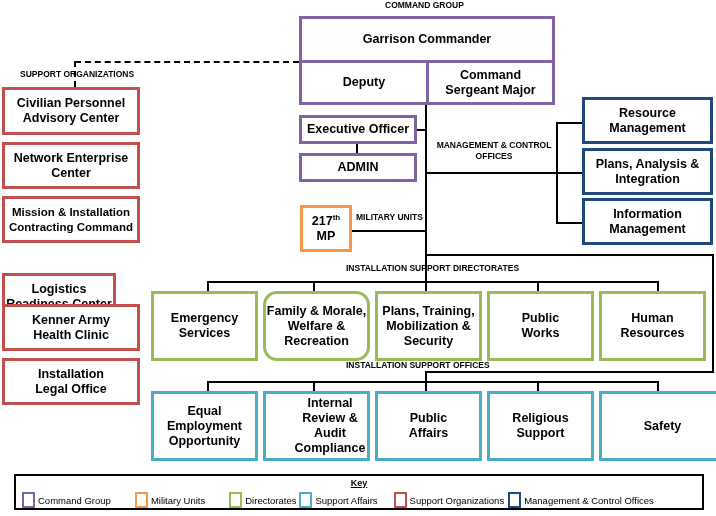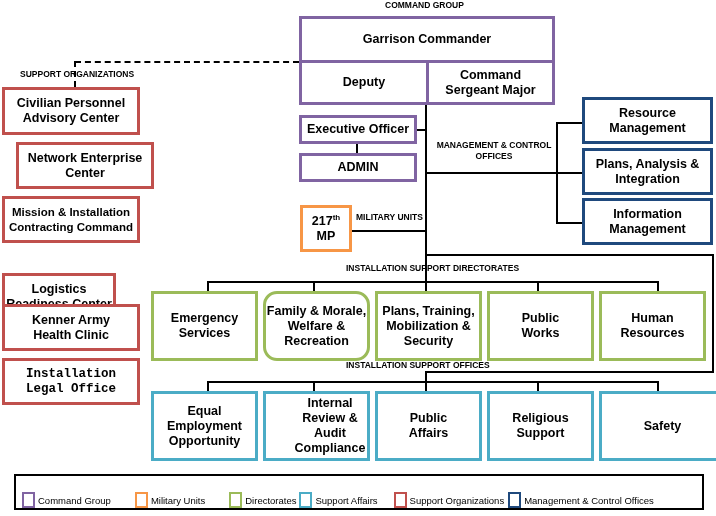--- a/index.html
+++ b/index.html
@@ -90,34 +90,34 @@
 <div class="box orange" style="left:300px; top:205px; width:52px; height:47px;">
   <span>
     <span>217</span><sup>th</sup><br>
     <span>MP</span>
   </span>
 </div>
 
 <div class="box red" style="left:2px; top:87px; width:138px; height:48px;">
   <span style="width:110px;">Civilian Personnel Advisory Center</span>
 </div>
-<div class="box red" style="left:16px; top:142px; width:138px; height:47px;text-align:center;">
+<div class="box red" style="left:2px; top:142px; width:138px; height:47px;text-align:center;">
   <span style="width:120px;">Network Enterprise Center</span>
 </div>
 <div class="box red" style="left:2px; top:196px; width:138px; height:47px;">
   <span style="width:136px; font-size:11.5px;">Mission &amp; Installation Contracting Command</span>
 </div>
 <div class="box red" style="left:2px; top:250px; width:114px; height:47px;margin-top:23px;">
   <span style="width:120px;">Logistics Readiness Center</span>
 </div>
 <div class="box red" style="left:2px; top:304px; width:138px; height:47px;">
   <span style="width:90px;">Kenner Army Health Clinic</span>
 </div>
 <div class="box red" style="left:2px; top:358px; width:138px; height:47px;">
-  <span style="width:90px;font-family:Liberation Mono, monospace;">Installation Legal Office</span>
+  <span style="width:90px;">Installation Legal Office</span>
 </div>
 
 <div class="box navy" style="left:582px; top:97px; width:131px; height:47px;">
   <span style="width:100px;">Resource Management</span>
 </div>
 <div class="box navy" style="left:582px; top:148px; width:131px; height:47px;">
   <span style="width:110px;">Plans, Analysis &amp; Integration</span>
 </div>
 <div class="box navy" style="left:582px; top:198px; width:131px; height:47px;">
   <span style="width:100px;">Information Management</span>
@@ -149,20 +149,21 @@
   <span style="width:60px;">Public Affairs</span>
 </div>
 <div class="box cyan" style="left:487px; top:391px; width:107px; height:70px;">
   <span style="width:70px;">Religious Support</span>
 </div>
 <div class="box cyan" style="left:599px; top:391px; width:127px; height:70px;">
   <span>Safety</span>
 </div>
 
 <div class="key">
+  <div class="key-title">Key</div>
   <div class="key-items">
     <div class="key-item" style="margin-right:24px;">
       <span class="swatch" style="border-color:#8064a2;"></span>
       <span>Command Group</span>
     </div>
     <div class="key-item" style="margin-right:24px;">
       <span class="swatch" style="border-color:#f79646;"></span>
       <span>Military Units</span>
     </div>
     <div class="key-item" style="margin-right:3px;">

